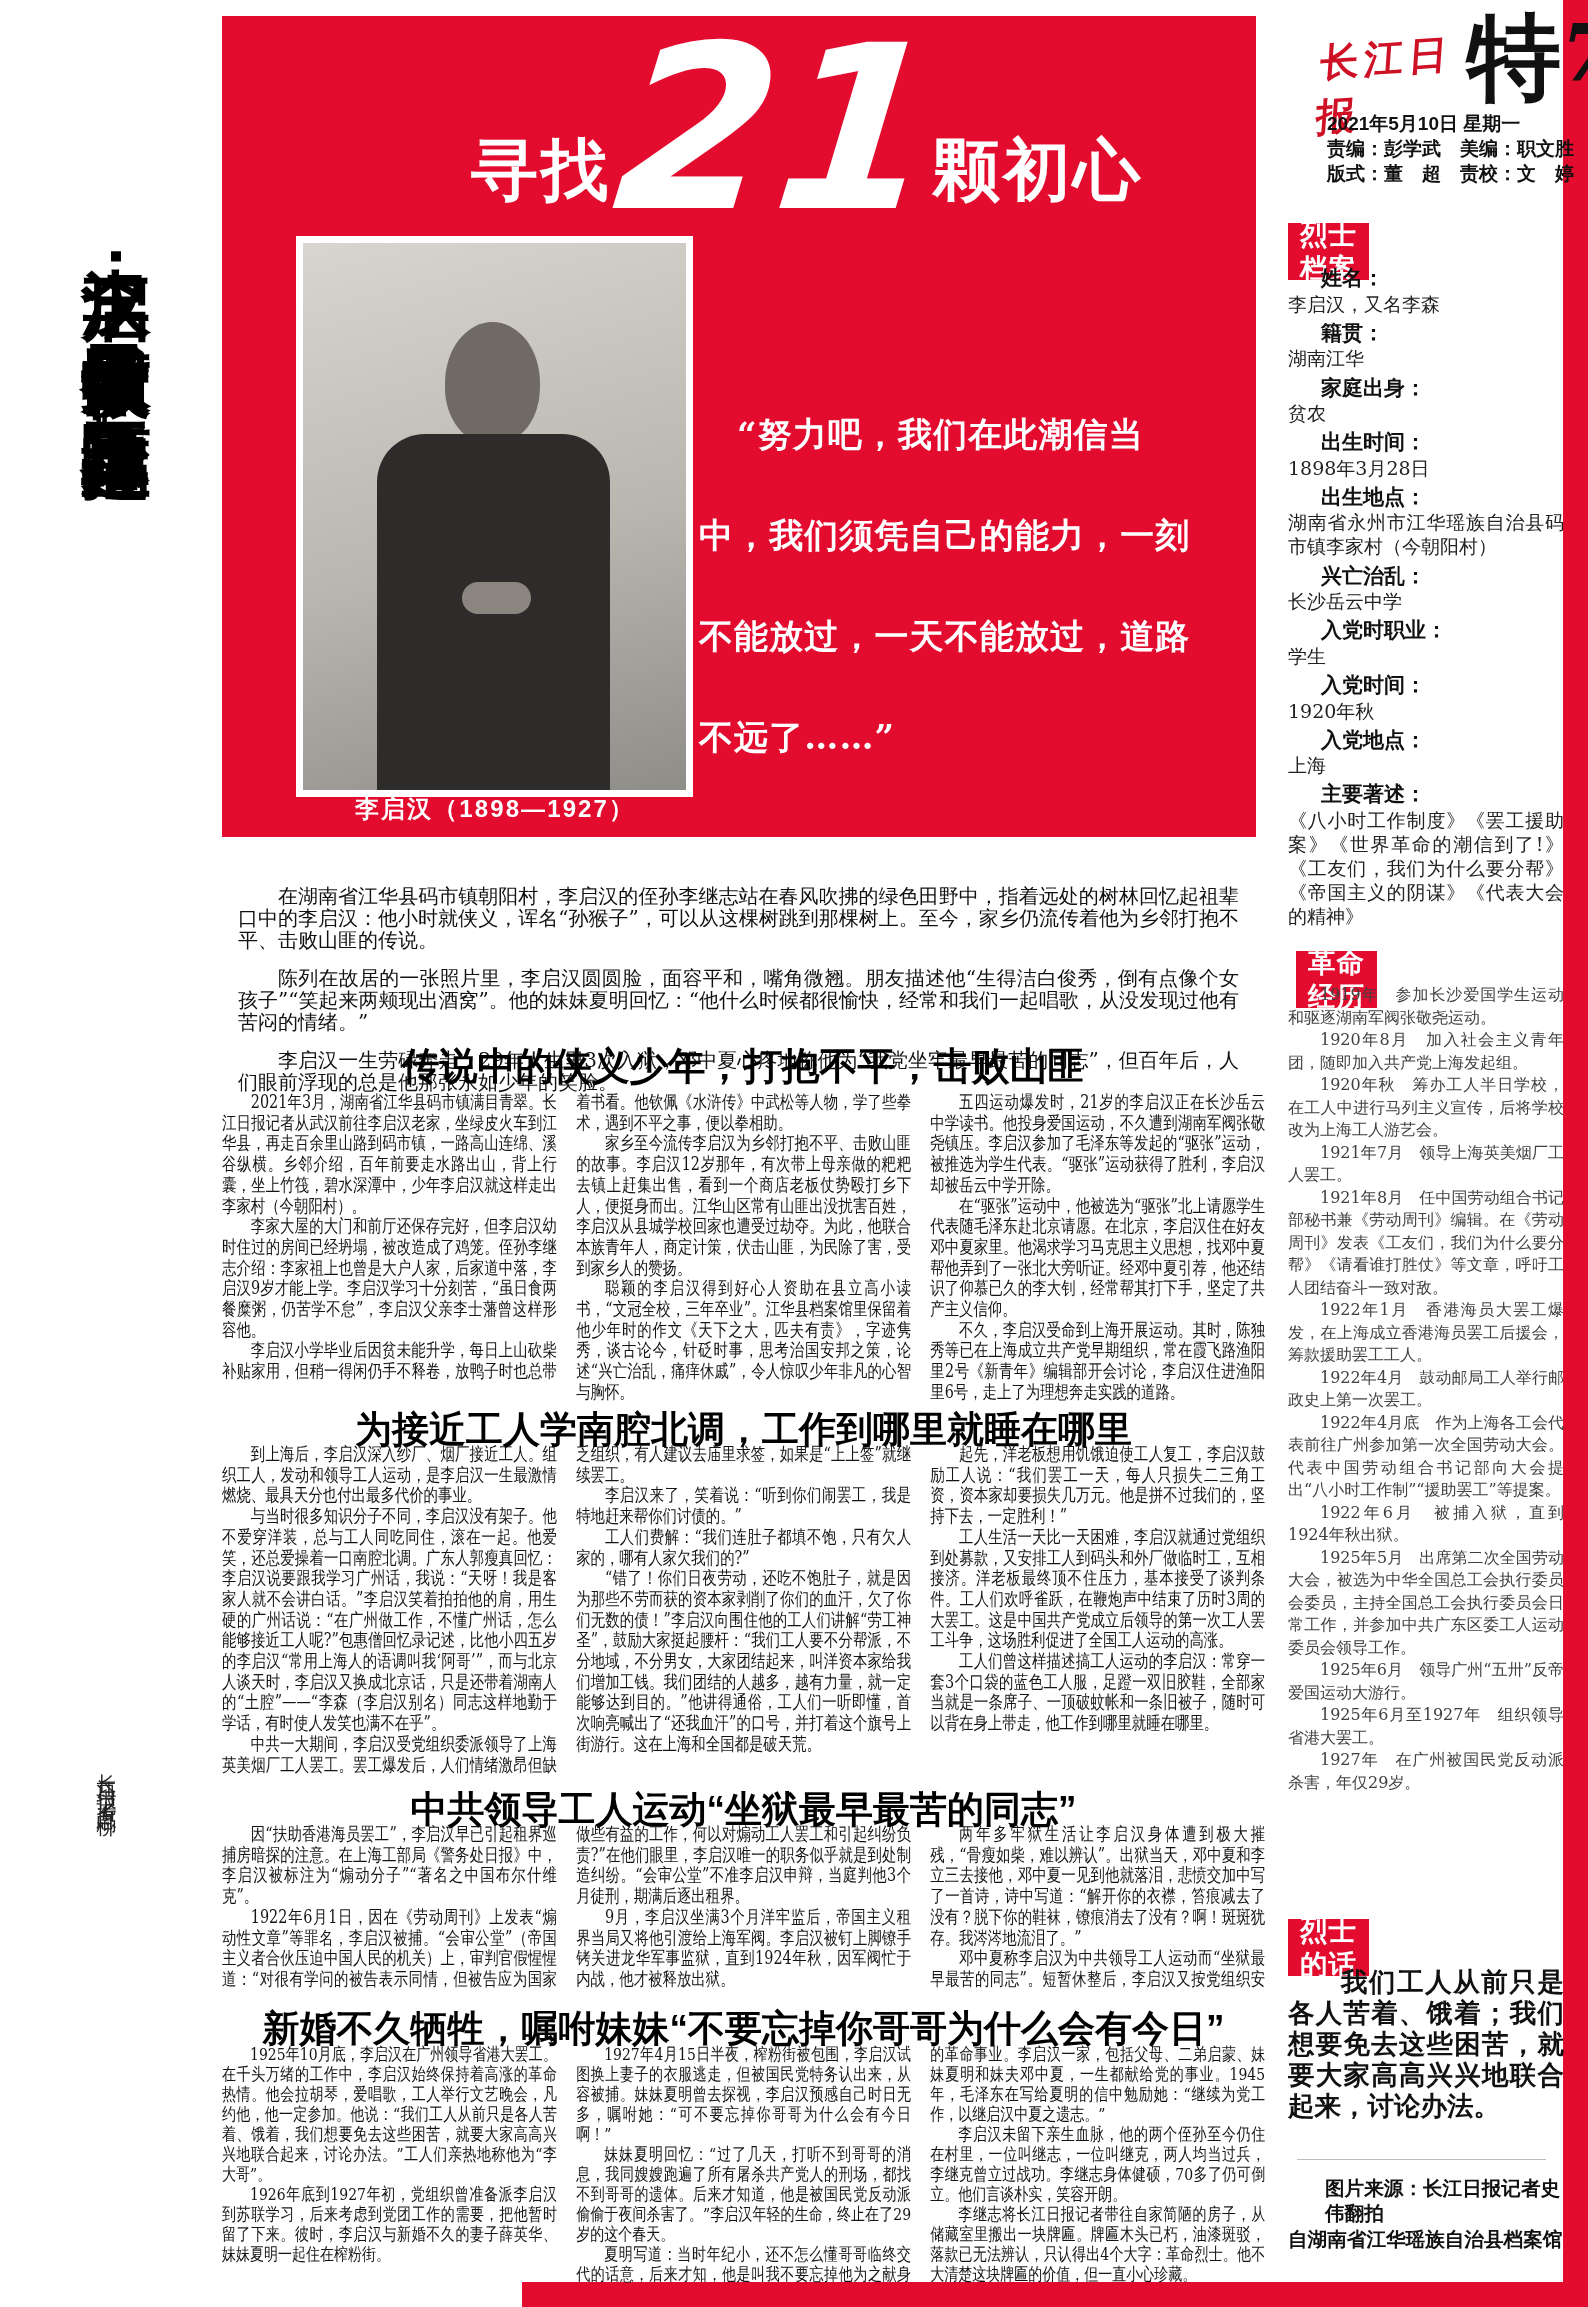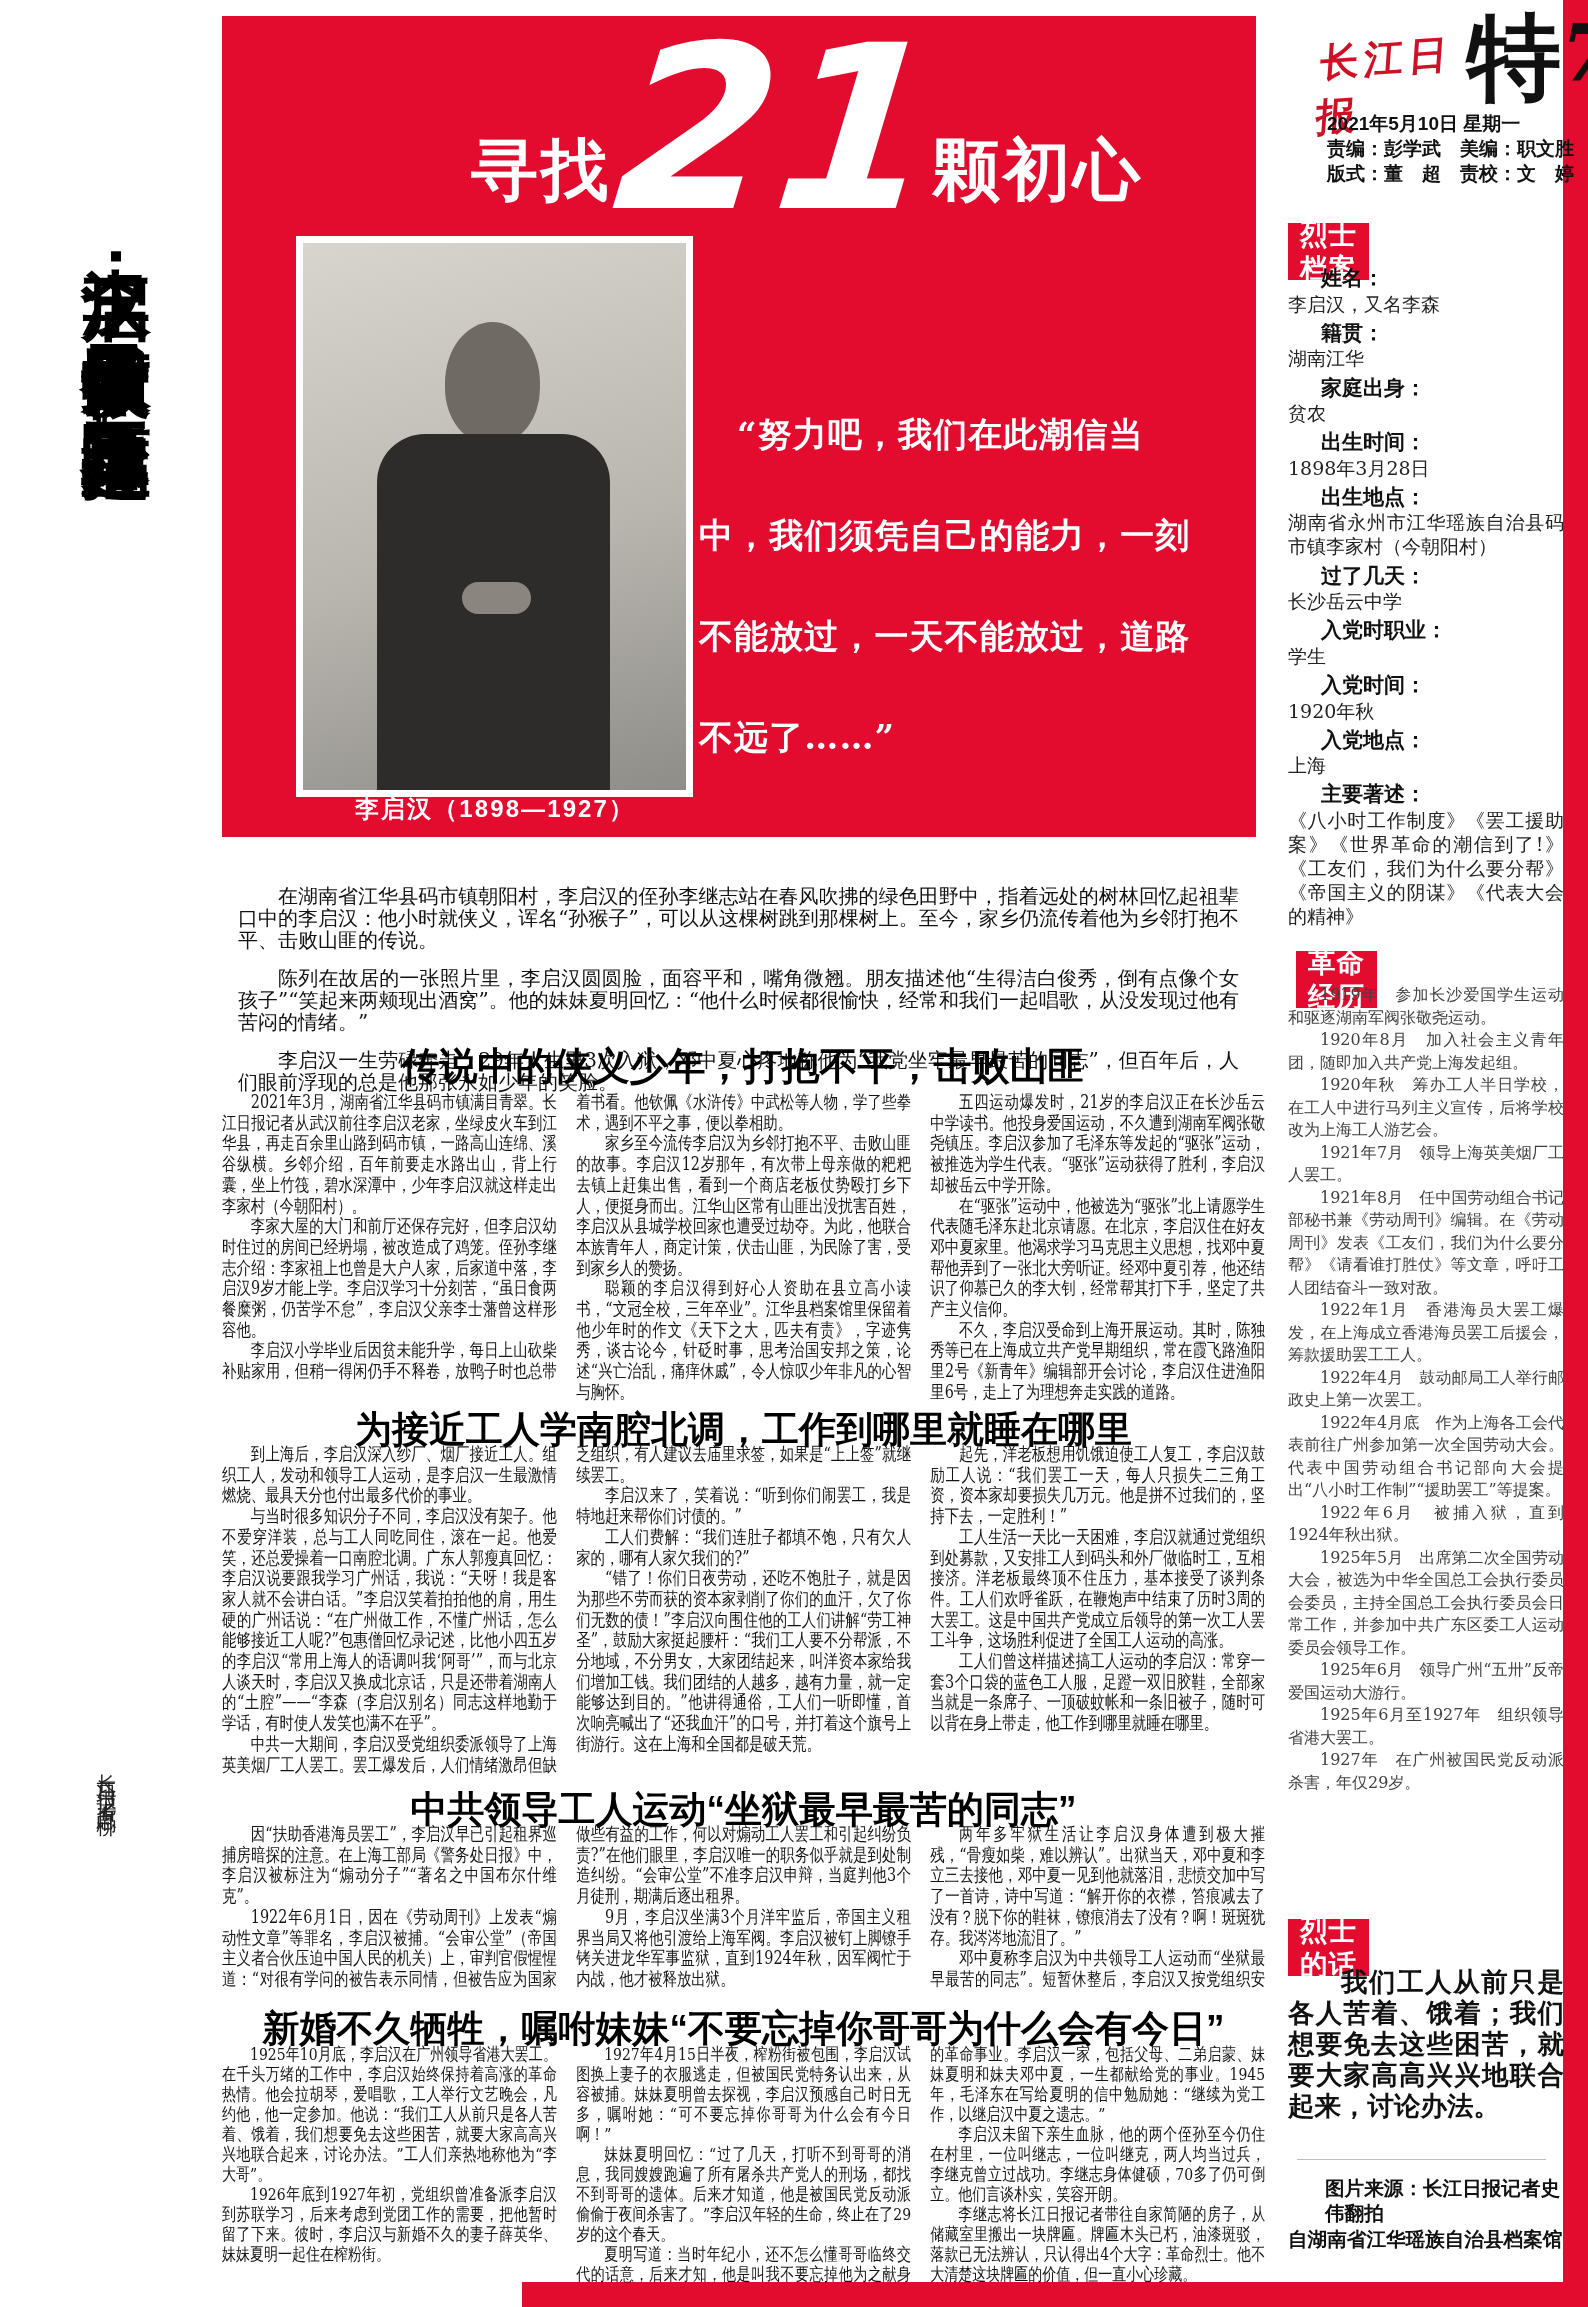--- a/index.html
+++ b/index.html
@@ -128,21 +128,21 @@
     <div class="f-label">姓名：</div>
     <div class="f-value">李启汉，又名李森</div>
     <div class="f-label">籍贯：</div>
     <div class="f-value">湖南江华</div>
     <div class="f-label">家庭出身：</div>
     <div class="f-value">贫农</div>
     <div class="f-label">出生时间：</div>
     <div class="f-value">1898年3月28日</div>
     <div class="f-label">出生地点：</div>
     <div class="f-value">湖南省永州市江华瑶族自治县码市镇李家村（今朝阳村）</div>
-    <div class="f-label">过了几天：</div>
+    <div class="f-label">兴亡治乱：</div>
     <div class="f-value">长沙岳云中学</div>
     <div class="f-label">入党时职业：</div>
     <div class="f-value">学生</div>
     <div class="f-label">入党时间：</div>
     <div class="f-value">1920年秋</div>
     <div class="f-label">入党地点：</div>
     <div class="f-value">上海</div>
     <div class="f-label">主要著述：</div>
     <div class="f-value">《八小时工作制度》《罢工援助案》《世界革命的潮信到了!》《工友们，我们为什么要分帮》《帝国主义的阴谋》《代表大会的精神》</div>
   </div>

